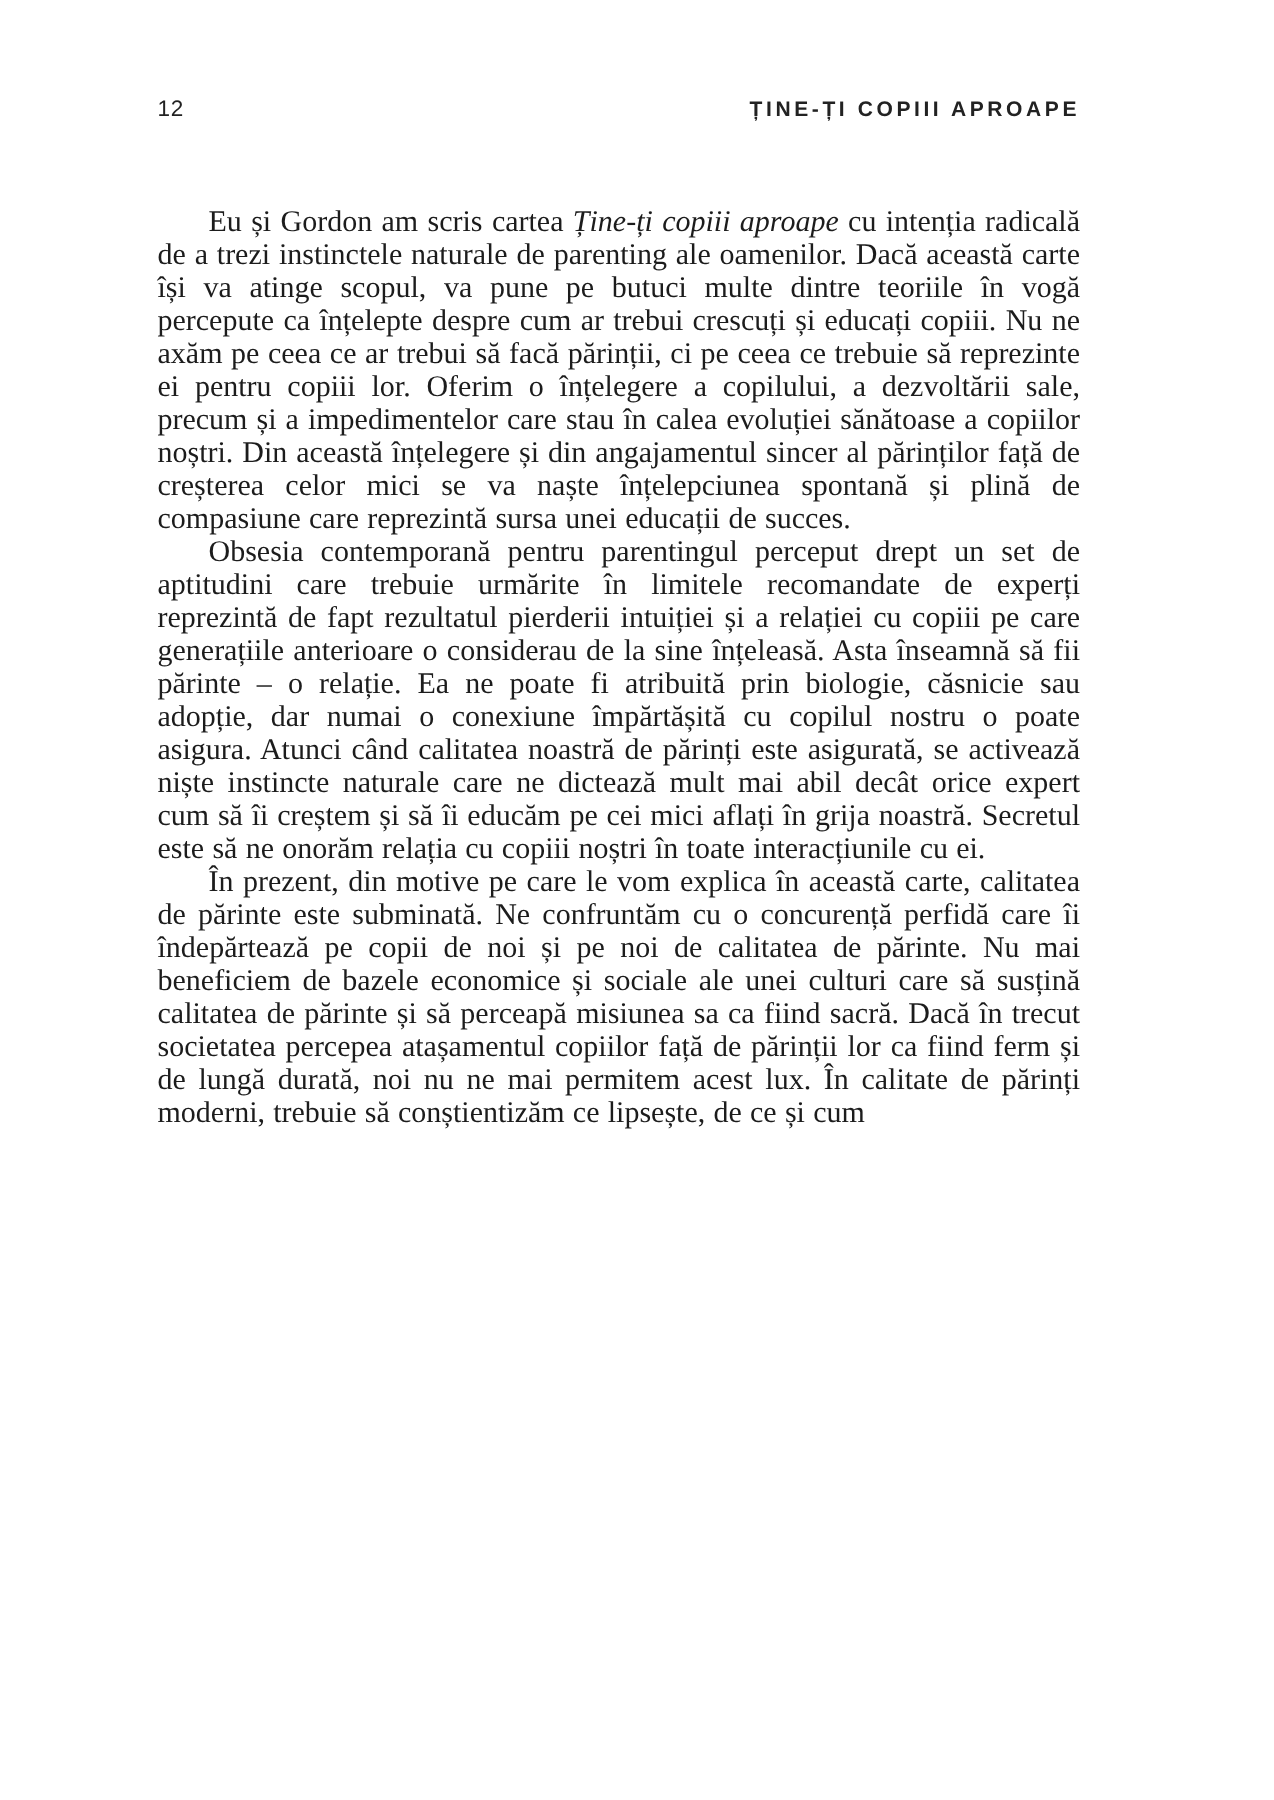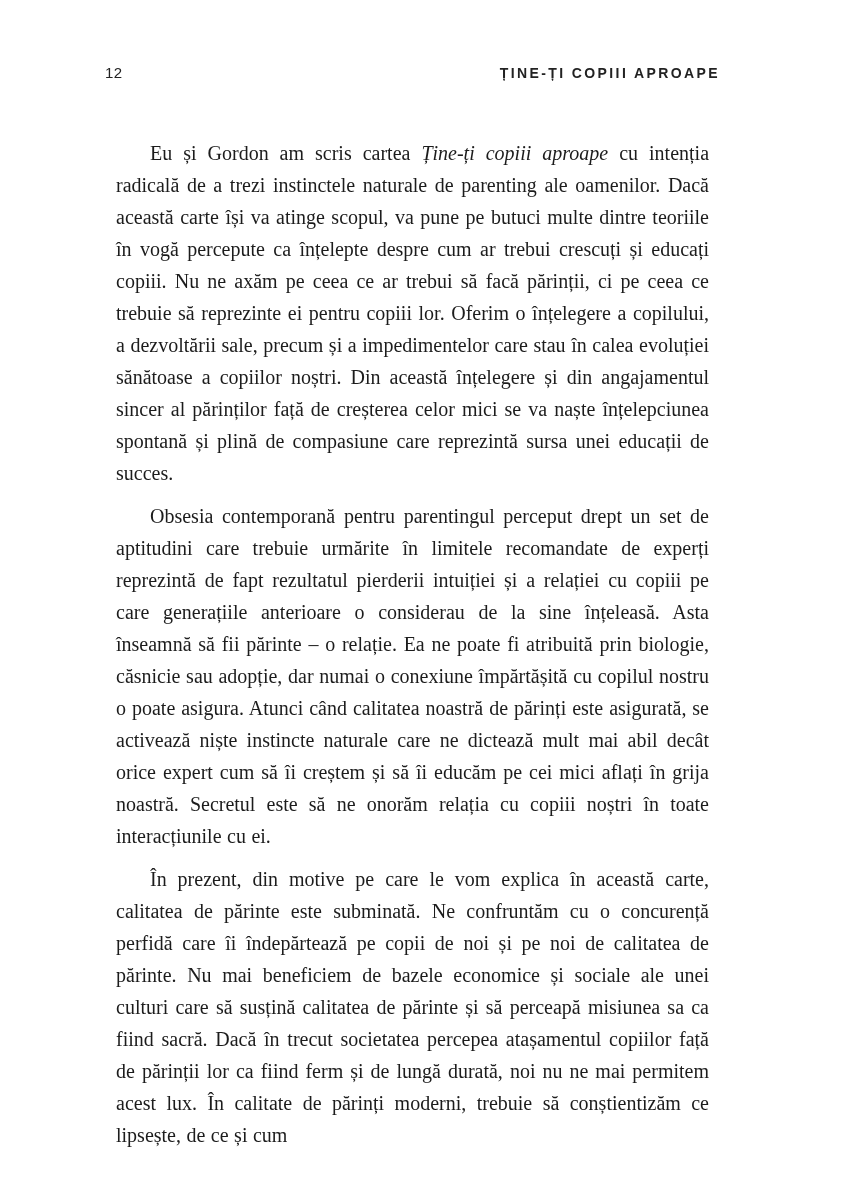--- a/index.html
+++ b/index.html
@@ -36,23 +36,23 @@
   .running-title {
     font-size: 14px;
     font-weight: 700;
     letter-spacing: 2.4px;
     text-transform: uppercase;
   }
   .body-text {
     margin-top: 56px;
   }
   .para {
-    margin: 11px;
+    margin: 0;
     font-size: 20px;
-    line-height: 32px;
+    line-height: 22px;
     text-align: justify;
     text-indent: 34px;
     word-spacing: 0.5px;
     hyphens: auto;
     -webkit-hyphens: auto;
   }
   .para em {
     font-style: italic;
   }
 </style>

